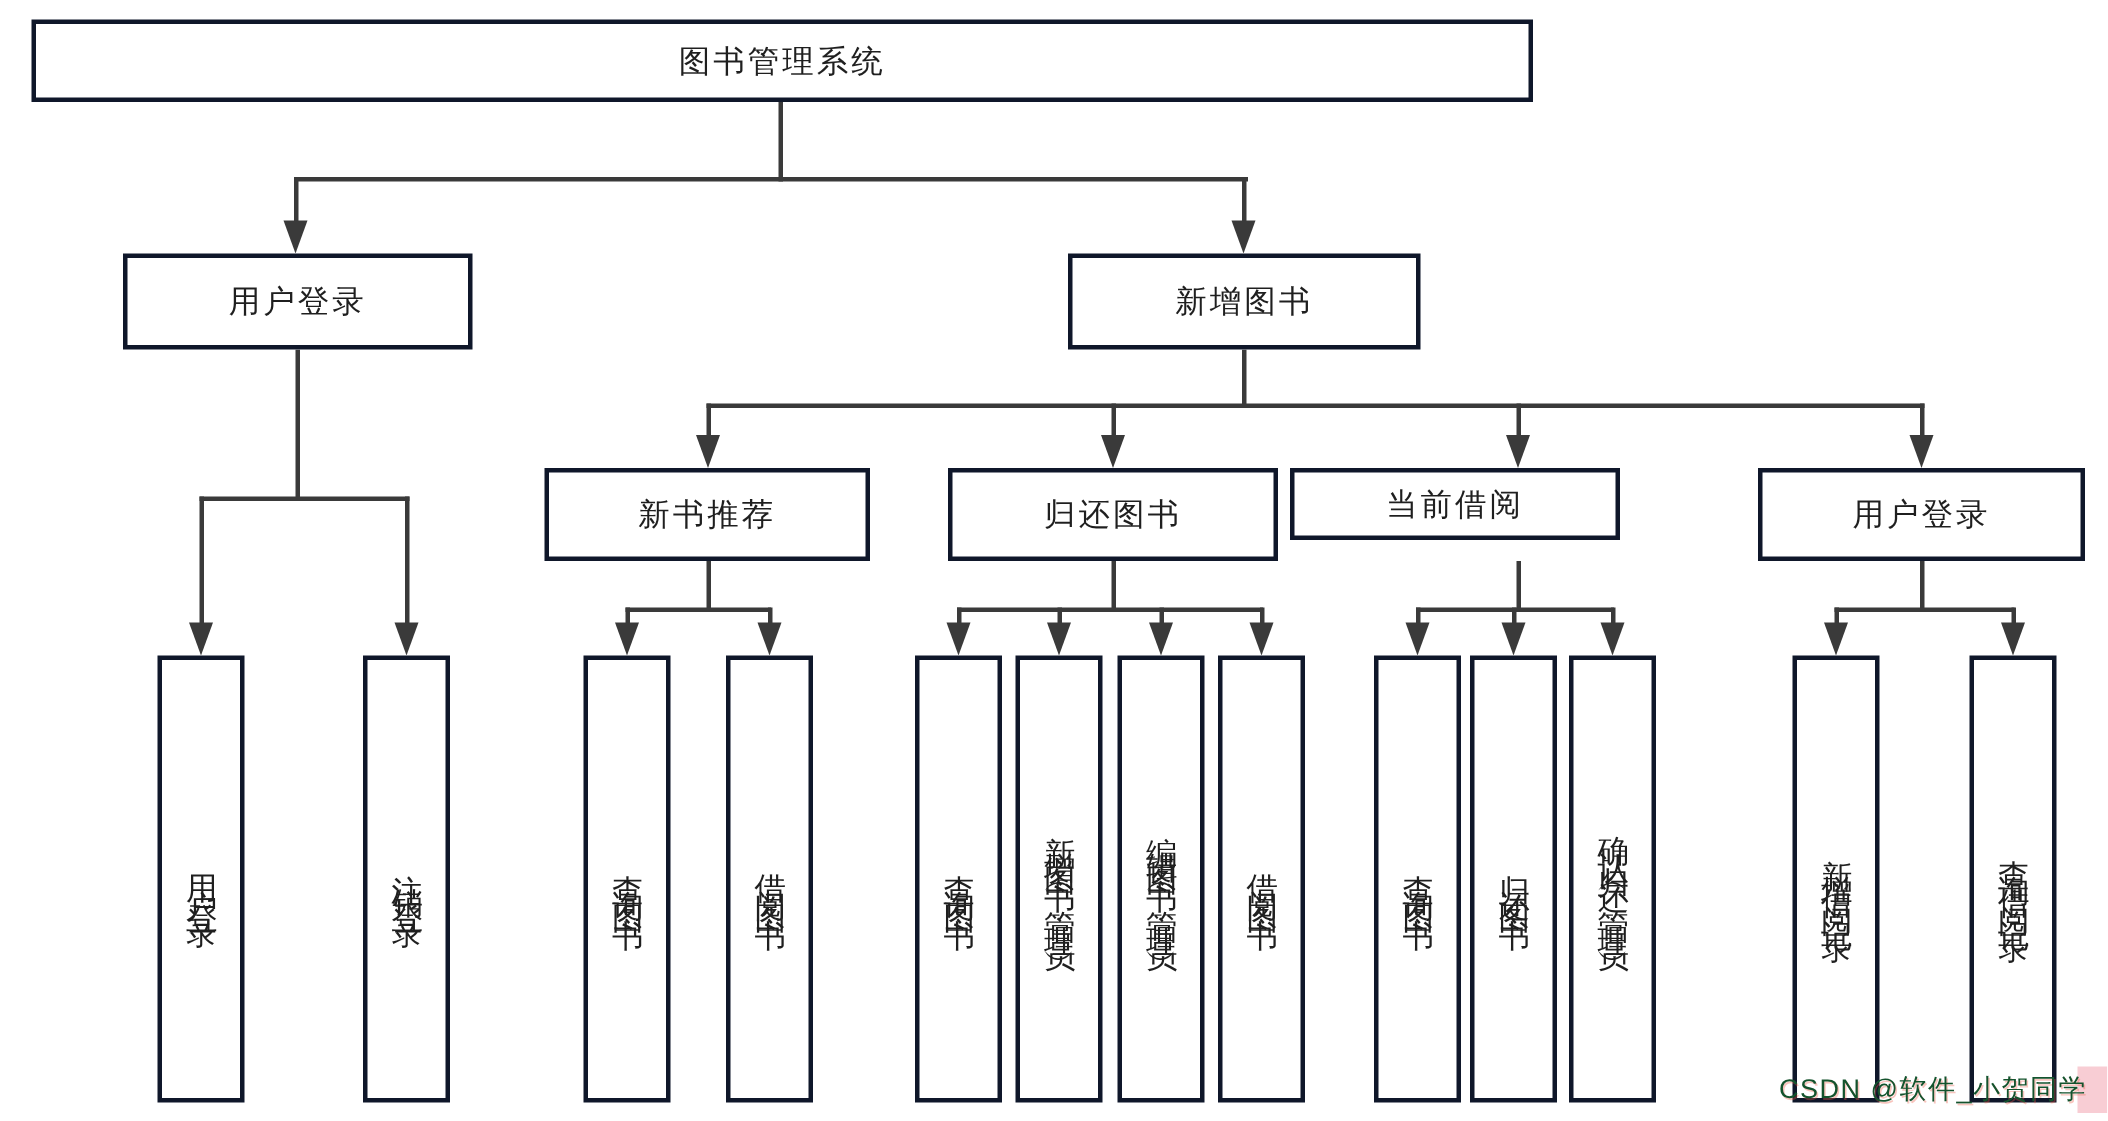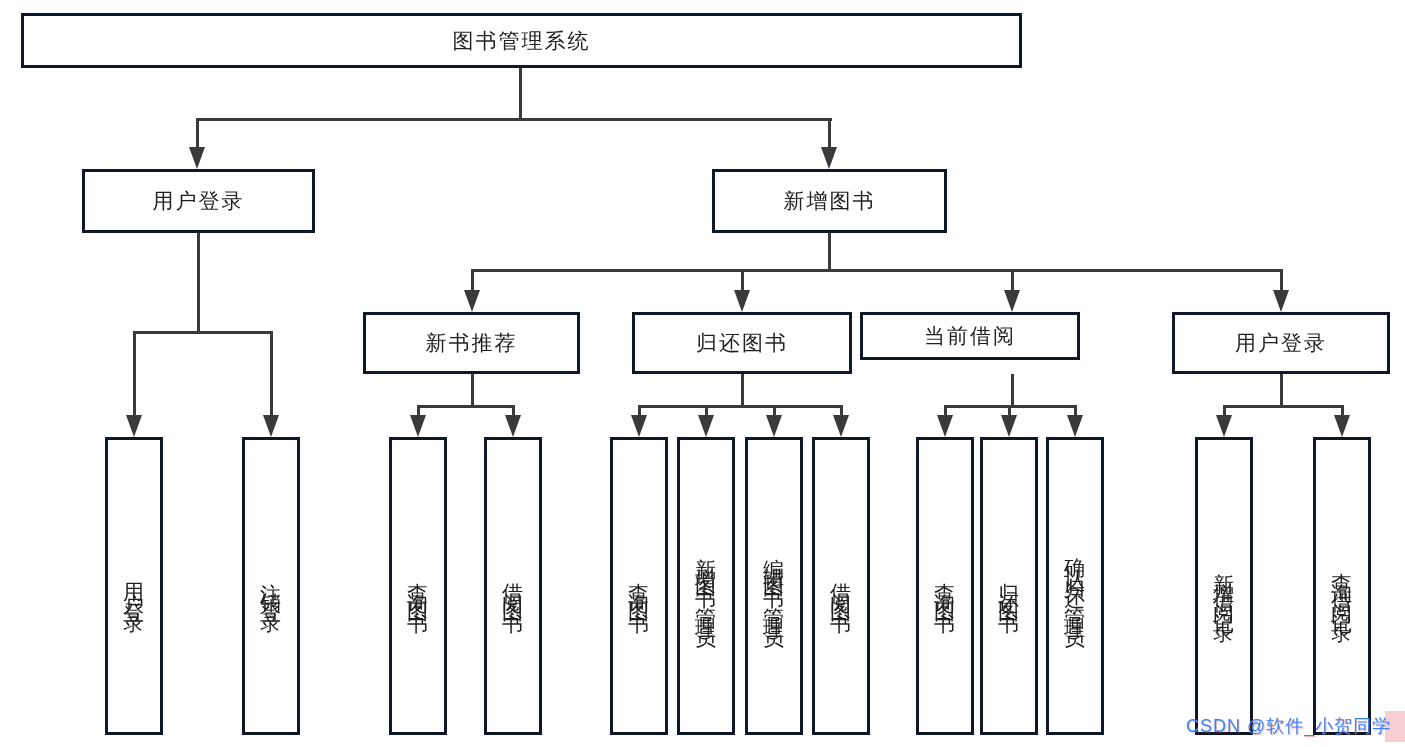--- a/index.html
+++ b/index.html
@@ -14,21 +14,21 @@
   .lbl{font-size:21px;letter-spacing:2px;white-space:nowrap;}
   .leaf{width:58px;height:298px;}
   .vt{writing-mode:vertical-rl;font-size:21px;letter-spacing:10px;line-height:1.0;}
   .vl{position:absolute;width:3px;background:#3a3a3a;z-index:1;}
   .hl{position:absolute;height:3px;background:#3a3a3a;z-index:1;}
   .ah{
     position:absolute;width:0;height:0;z-index:1;
     border-left:8px solid transparent;border-right:8px solid transparent;border-top:22px solid #3a3a3a;
   }
   .watermark{
-    position:absolute;left:1186px;top:714px;z-index:5;font-size:18px;color:#3b82f6;
+    position:absolute;left:1186px;top:714px;z-index:5;font-size:18px;color:#14532d;
     letter-spacing:1px;white-space:nowrap;
     text-shadow:1px 1px 0 rgba(235,90,70,0.35);
   }
   .pink-mark{position:absolute;left:1385px;top:711px;width:20px;height:31px;background:#f6bcc6;opacity:.75;z-index:4;}
 </style>
 </head>
 <body>
 
 <div class="canvas">
 

